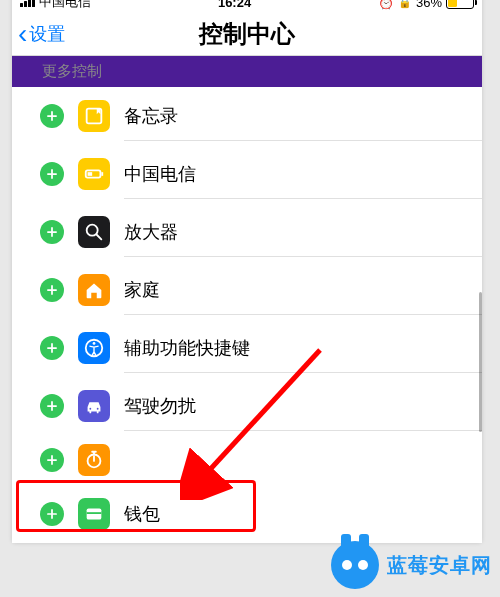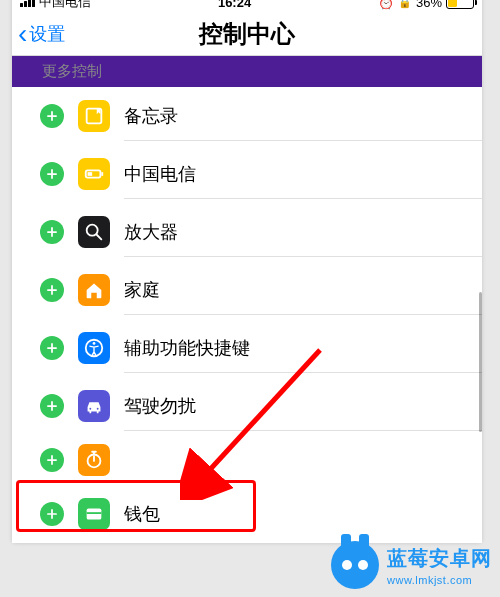--- a/index.html
+++ b/index.html
@@ -368,15 +368,14 @@
 
 <div class="watermark">
   <div class="wm-badge">
     <div class="wm-eyes">
         <div class="wm-eye"></div>
         <div class="wm-eye"></div>
       </div>
   </div>
   <div class="wm-text">
     <div class="wm-line1">蓝莓安卓网</div>
-    <div class="wm-line2">www.lmkjst.com</div>
   </div>
 </div>
 
 </body></html>

